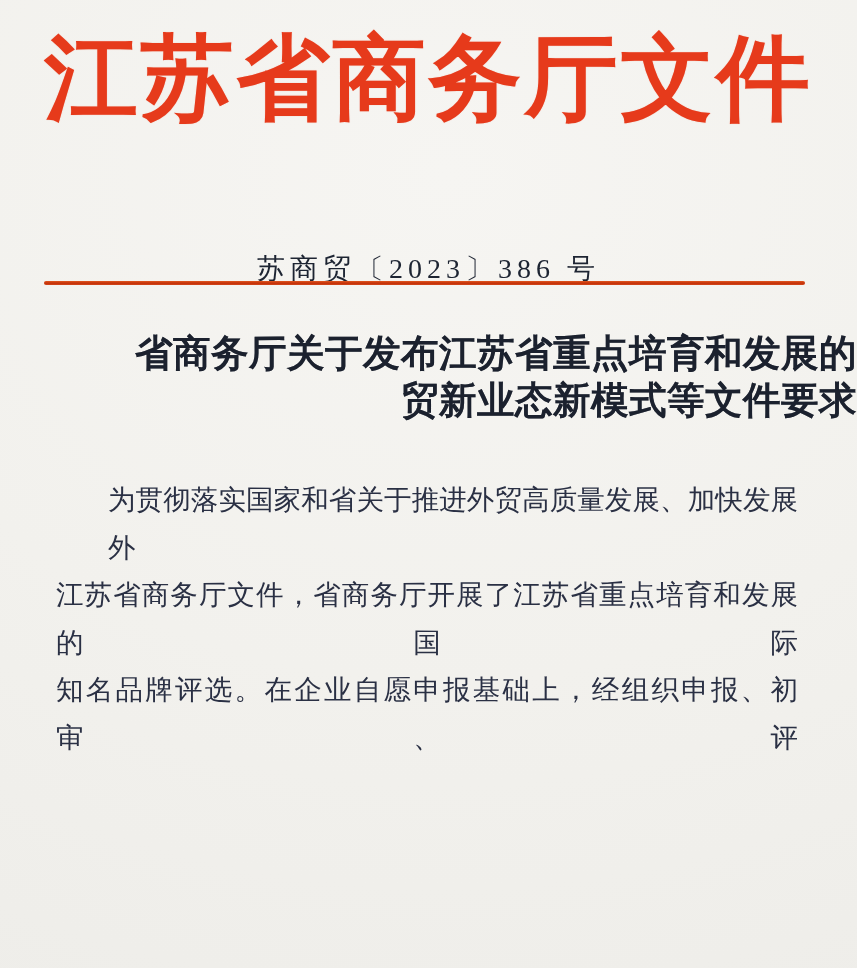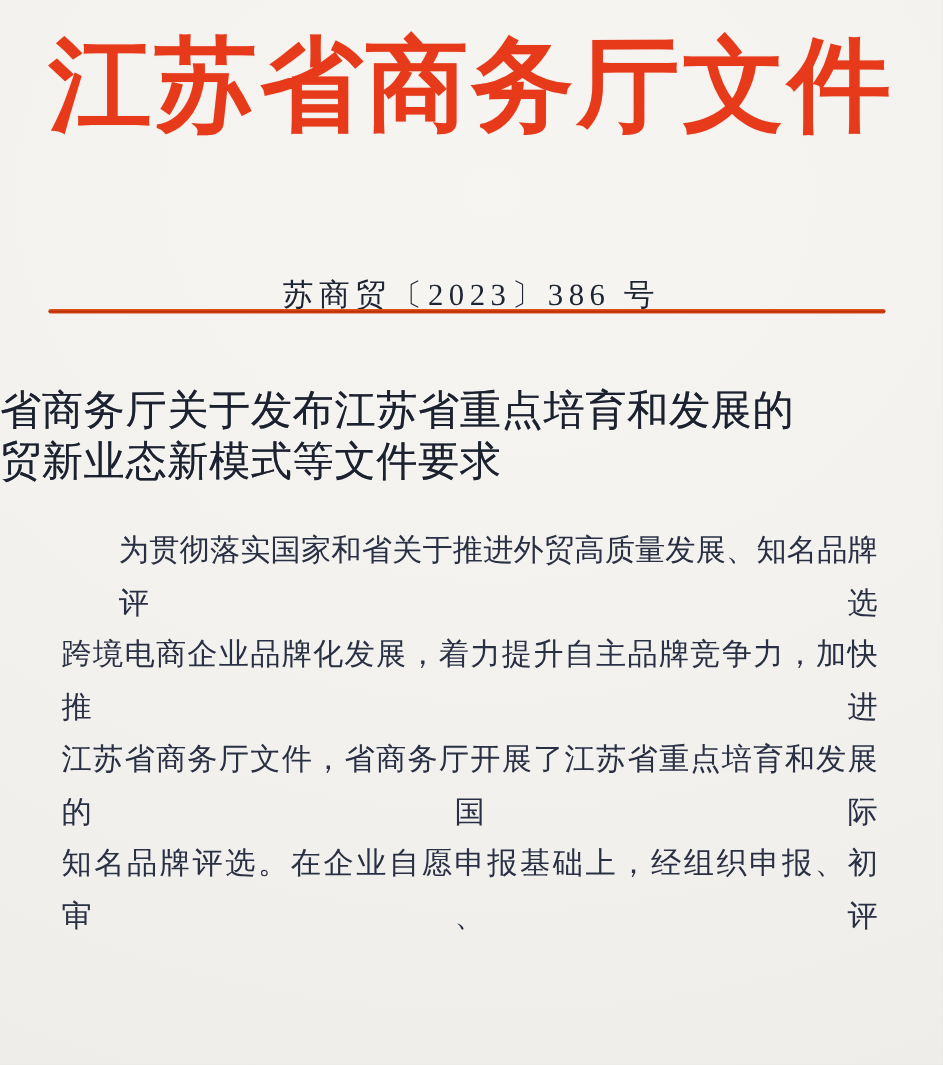--- a/index.html
+++ b/index.html
@@ -59,28 +59,27 @@
     border-radius: 2px;
     background: linear-gradient(to bottom, #e2571f 0%, #c23008 55%, #d4481c 100%);
   }
 
   
   .doc-title {
     position: absolute;
     top: 330px;
     left: 0;
     right: 0;
-    text-align: left;
+    text-align: right;
     font-size: 37.5px;
     line-height: 47px;
-    font-weight: normal;
+    font-weight: bold;
     color: #1b212e;
     letter-spacing: 0.5px;
     text-shadow: 0 0 0.5px rgba(27, 33, 46, 0.6);
-    margin-top: 20px;
   }
 
   
   .body-block {
     position: absolute;
     top: 476px;
     left: 56px;
     width: 742px;
     font-size: 27.5px;
     line-height: 47.5px;
@@ -110,20 +109,19 @@
   <div class="docnum">苏商贸〔2023〕386 号</div>
 
   <div class="red-rule"></div>
 
   <div class="doc-title">
     <div>省商务厅关于发布江苏省重点培育和发展的</div>
     <div>贸新业态新模式等文件要求</div>
   </div>
 
   <div class="body-block">
-    <div class="line justify indent">为贯彻落实国家和省关于推进外贸高质量发展、知名品牌评选</div>
-    <div class="line justify">跨境电商企业品牌化发展，着力提升自主品牌竞争力，加快推进</div>
+    <div class="line justify indent">为贯彻落实国家和省关于推进外贸高质量发展、加快发展外</div>
     <div class="line justify">江苏省商务厅文件，省商务厅开展了江苏省重点培育和发展的国际</div>
     <div class="line justify">知名品牌评选。在企业自愿申报基础上，经组织申报、初审、评</div>
 
   </div>
 
 </div>
 
 </body></html>

